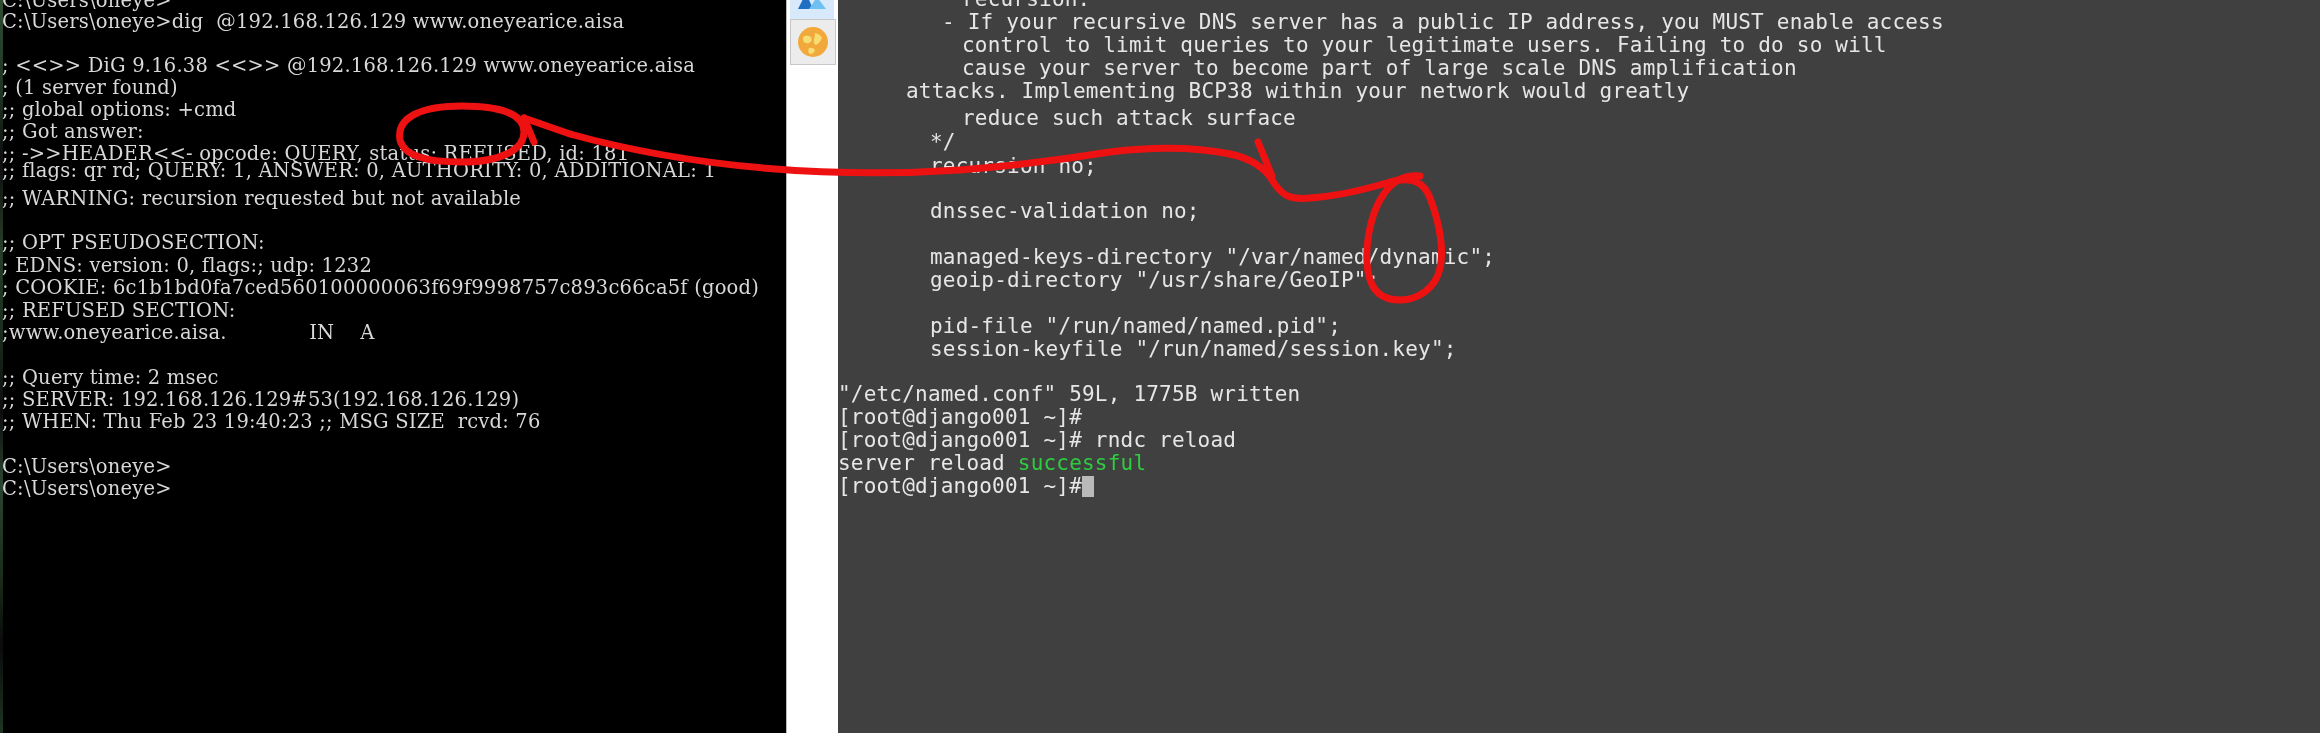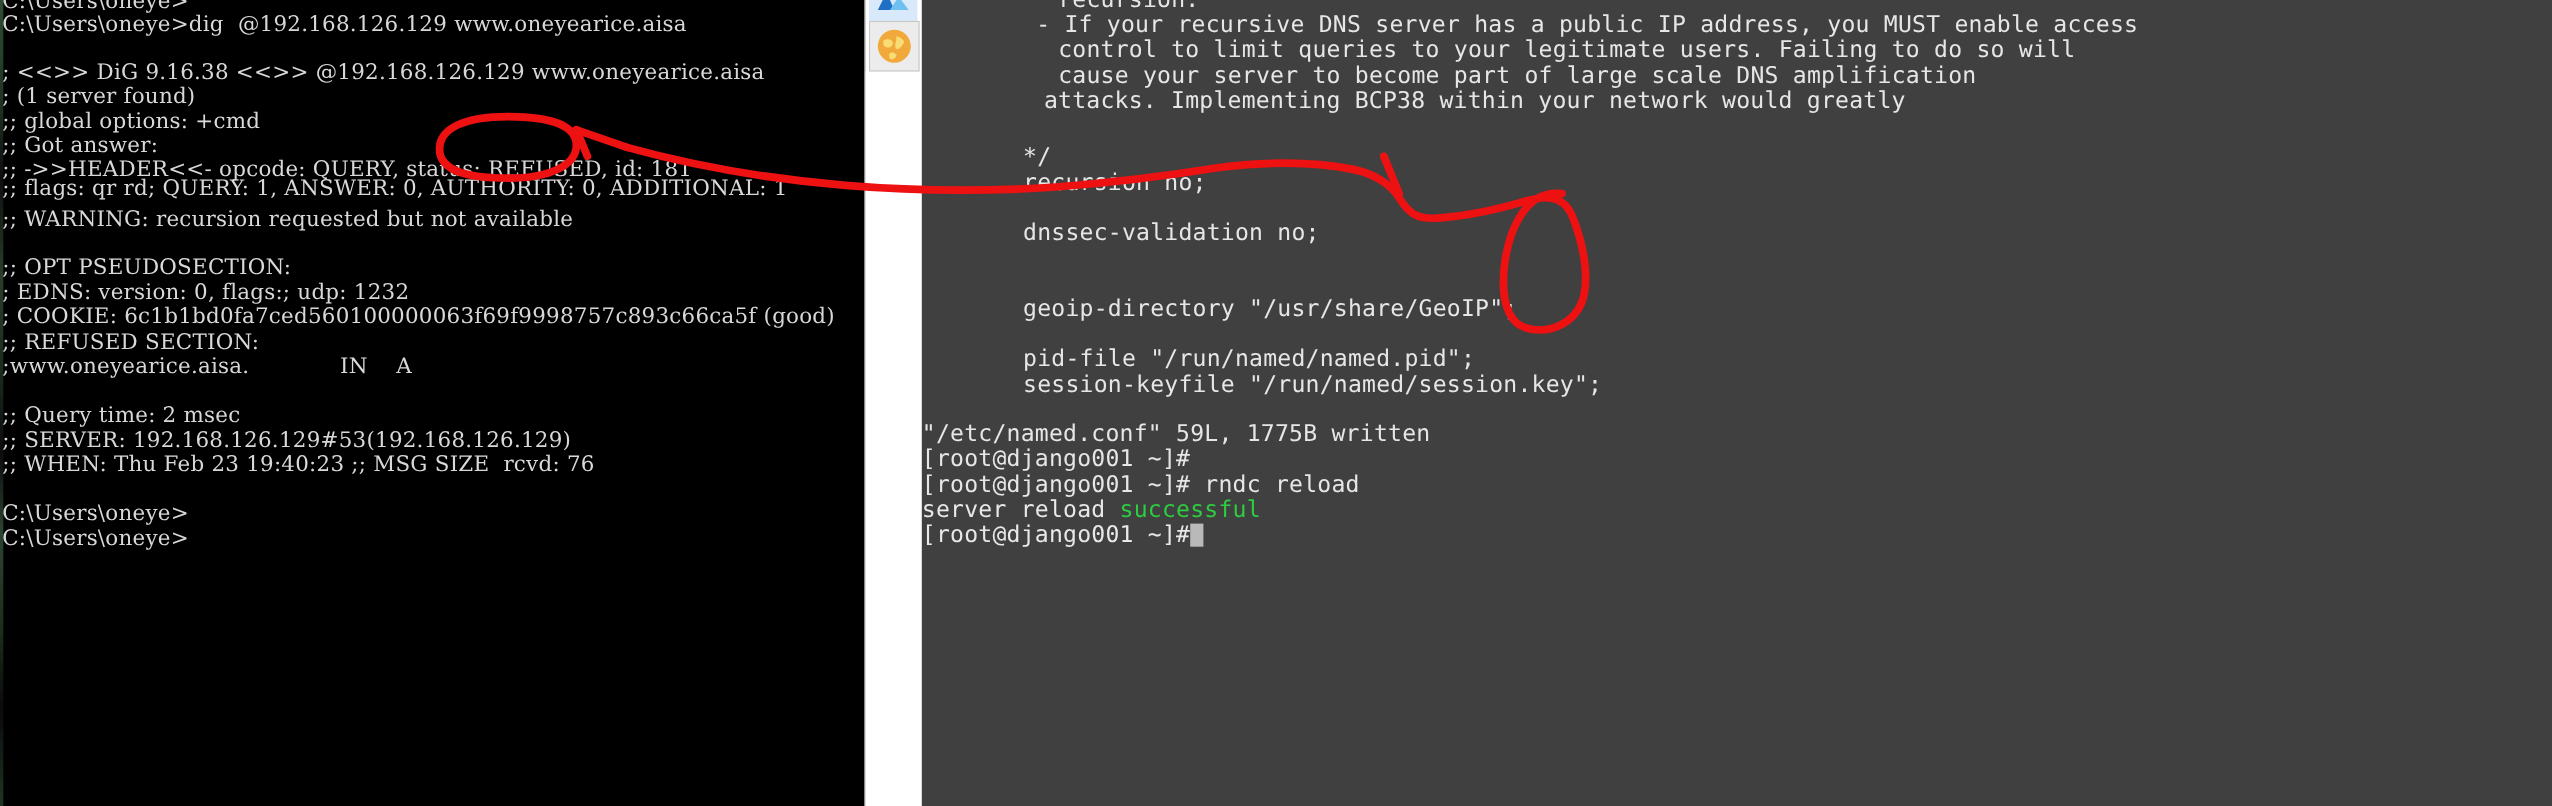--- a/index.html
+++ b/index.html
@@ -173,25 +173,27 @@
       </svg>
     </div>
   </div>
 
   <div id="linux-panel">
 
     <div class="lline c-comment" style="top:-12px;padding-left:124px">recursion.</div>
     <div class="lline c-comment" style="top:11px;padding-left:104px">- If your recursive DNS server has a public IP address, you MUST enable access</div>
     <div class="lline c-comment" style="top:34px;padding-left:124px">control to limit queries to your legitimate users. Failing to do so will</div>
     <div class="lline c-comment" style="top:57px;padding-left:124px">cause your server to become part of large scale DNS amplification</div>
-    <div class="lline c-comment" style="top:80px;padding-left:111px">attacks. Implementing BCP38 within your network would greatly</div>
+    <div class="lline c-comment" style="top:80px;padding-left:68px">attacks. Implementing BCP38 within your network would greatly</div>
+    <div class="lline c-comment" style="top:107px;padding-left:124px">reduce such attack surface</div>
     <div class="lline c-comment" style="top:131px;padding-left:92px">*/</div>
 
     <div class="lline c-white" style="top:155px;padding-left:92px">recursion no;</div>
     <div class="lline c-white" style="top:200px;padding-left:92px">dnssec-validation no;</div>
+    <div class="lline c-white" style="top:246px;padding-left:92px">managed-keys-directory "/var/named/dynamic";</div>
     <div class="lline c-white" style="top:269px;padding-left:92px">geoip-directory "/usr/share/GeoIP";</div>
     <div class="lline c-white" style="top:315px;padding-left:92px">pid-file "/run/named/named.pid";</div>
     <div class="lline c-white" style="top:338px;padding-left:92px">session-keyfile "/run/named/session.key";</div>
 
     <div class="lline c-white" style="top:383px;padding-left:0px">"/etc/named.conf" 59L, 1775B written</div>
     <div class="lline c-white" style="top:406px;padding-left:0px">[root@django001 ~]#</div>
     <div class="lline c-white" style="top:429px;padding-left:0px">[root@django001 ~]# rndc reload</div>
 
     <div class="lline" style="top:452px;padding-left:0px"><span class="c-white">server reload </span><span class="c-green">successful</span></div>
 

